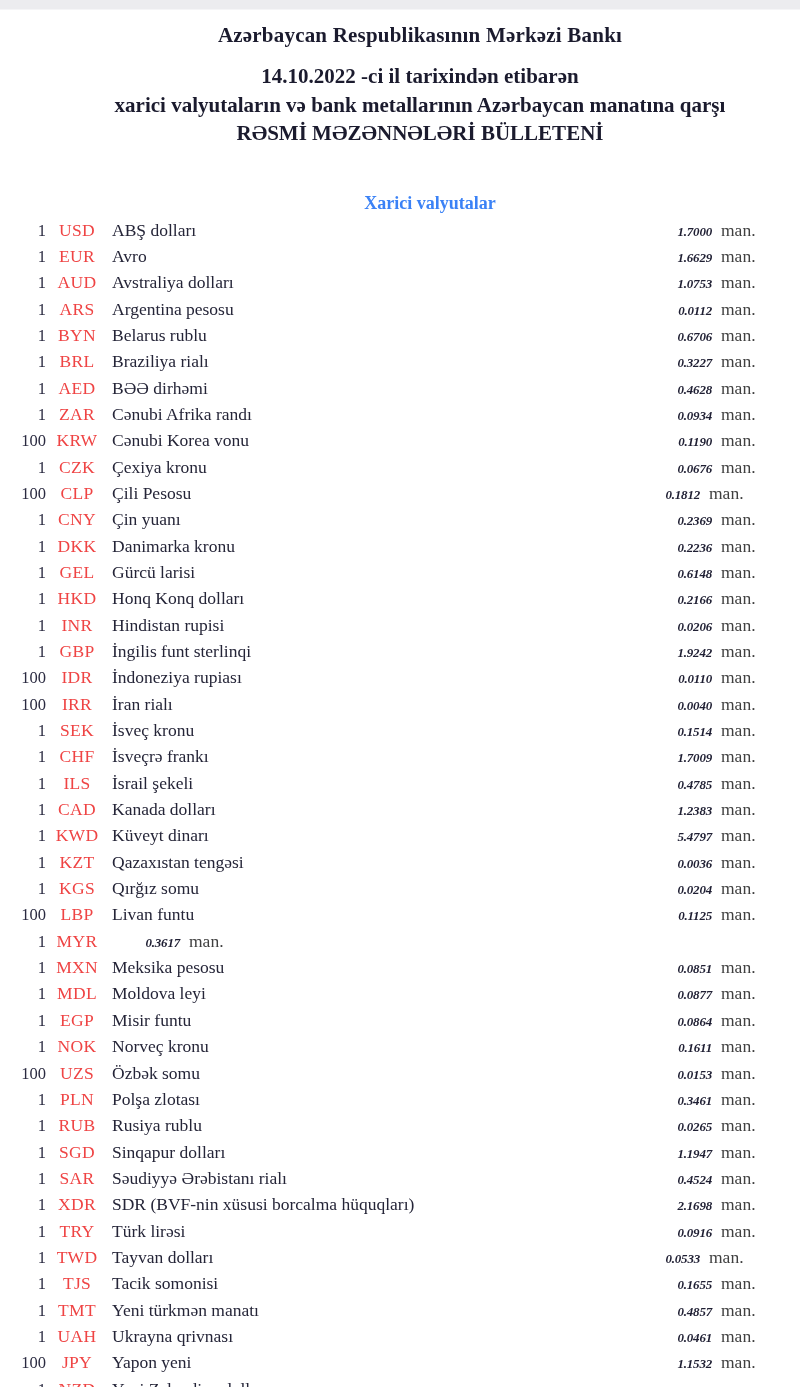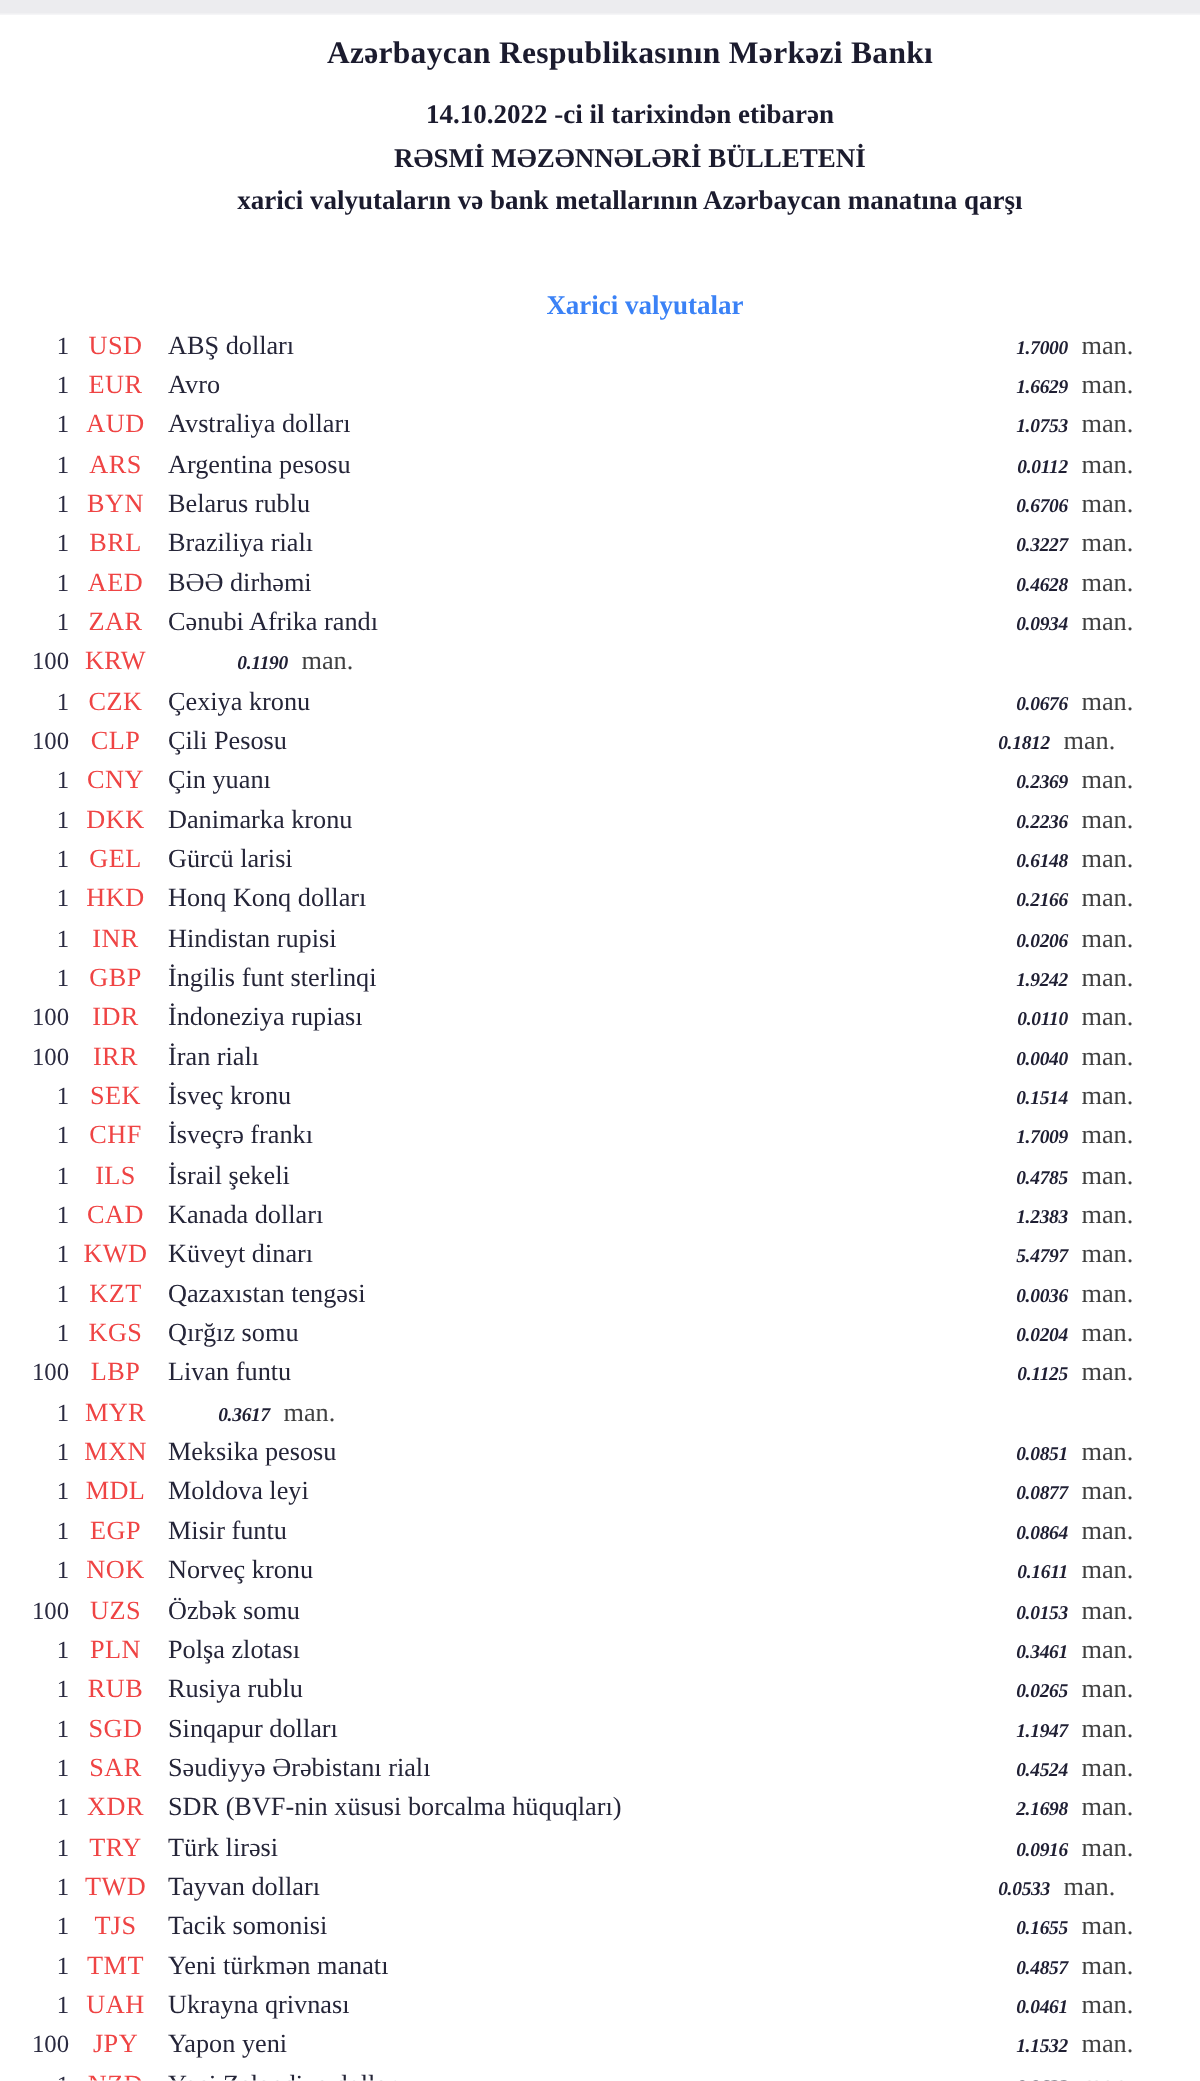--- a/index.html
+++ b/index.html
@@ -10,21 +10,21 @@
     color:#252538;
     -webkit-font-smoothing:antialiased;
   }
   .top-strip{height:9px;background:#ececef;border-bottom:1px solid #f5f5f7;}
   header{text-align:center;padding-left:40px;}
   .bank-title{
     font-size:21px;font-weight:bold;line-height:29px;
     margin:11px 0 12px;color:#1b1b2e;letter-spacing:.2px;
   }
   .sub{
-    font-weight:bold;font-size:18px;line-height:28.5px;color:#1b1b2e;
+    font-weight:bold;font-size:21px;line-height:28.5px;color:#1b1b2e;
   }
   .section-title{
     text-align:center;padding-left:60px;
     font-size:18px;font-weight:bold;line-height:22px;
     margin:44px 0 0;color:#3b82f6;
   }
   .rates{margin-top:3px;}
   .row{
     display:flex;align-items:baseline;
     height:26.35px;line-height:26.35px;
@@ -43,22 +43,22 @@
 </style>
 </head>
 <body>
 
 <div class="page">
   <div class="top-strip"></div>
 
   <header>
     <h1 class="bank-title">Azərbaycan Respublikasının Mərkəzi Bankı</h1>
     <div class="sub">14.10.2022 -ci il tarixindən etibarən</div>
+    <div class="sub">xarici valyutaların və bank metallarının Azərbaycan manatına qarşı</div>
     <div class="sub">RƏSMİ MƏZƏNNƏLƏRİ BÜLLETENİ</div>
-    <div class="sub">xarici valyutaların və bank metallarının Azərbaycan manatına qarşı</div>
   </header>
 
   <h2 class="section-title">Xarici valyutalar</h2>
 
   <div class="rates" id="rates">
       <div class="row">
     <span class="qty">1</span>
     <span class="code">USD</span>
     <span class="name">ABŞ dolları</span>
     <span class="value">1.7000</span>
@@ -109,20 +109,21 @@
       <div class="row">
     <span class="qty">1</span>
     <span class="code">ZAR</span>
     <span class="name">Cənubi Afrika randı</span>
     <span class="value">0.0934</span>
     <span class="unit">man.</span>
   </div>
       <div class="row">
     <span class="qty">100</span>
     <span class="code">KRW</span>
+    <span class="name">Cənubi Korea vonu</span>
     <span class="value">0.1190</span>
     <span class="unit">man.</span>
   </div>
       <div class="row">
     <span class="qty">1</span>
     <span class="code">CZK</span>
     <span class="name">Çexiya kronu</span>
     <span class="value">0.0676</span>
     <span class="unit">man.</span>
   </div>

